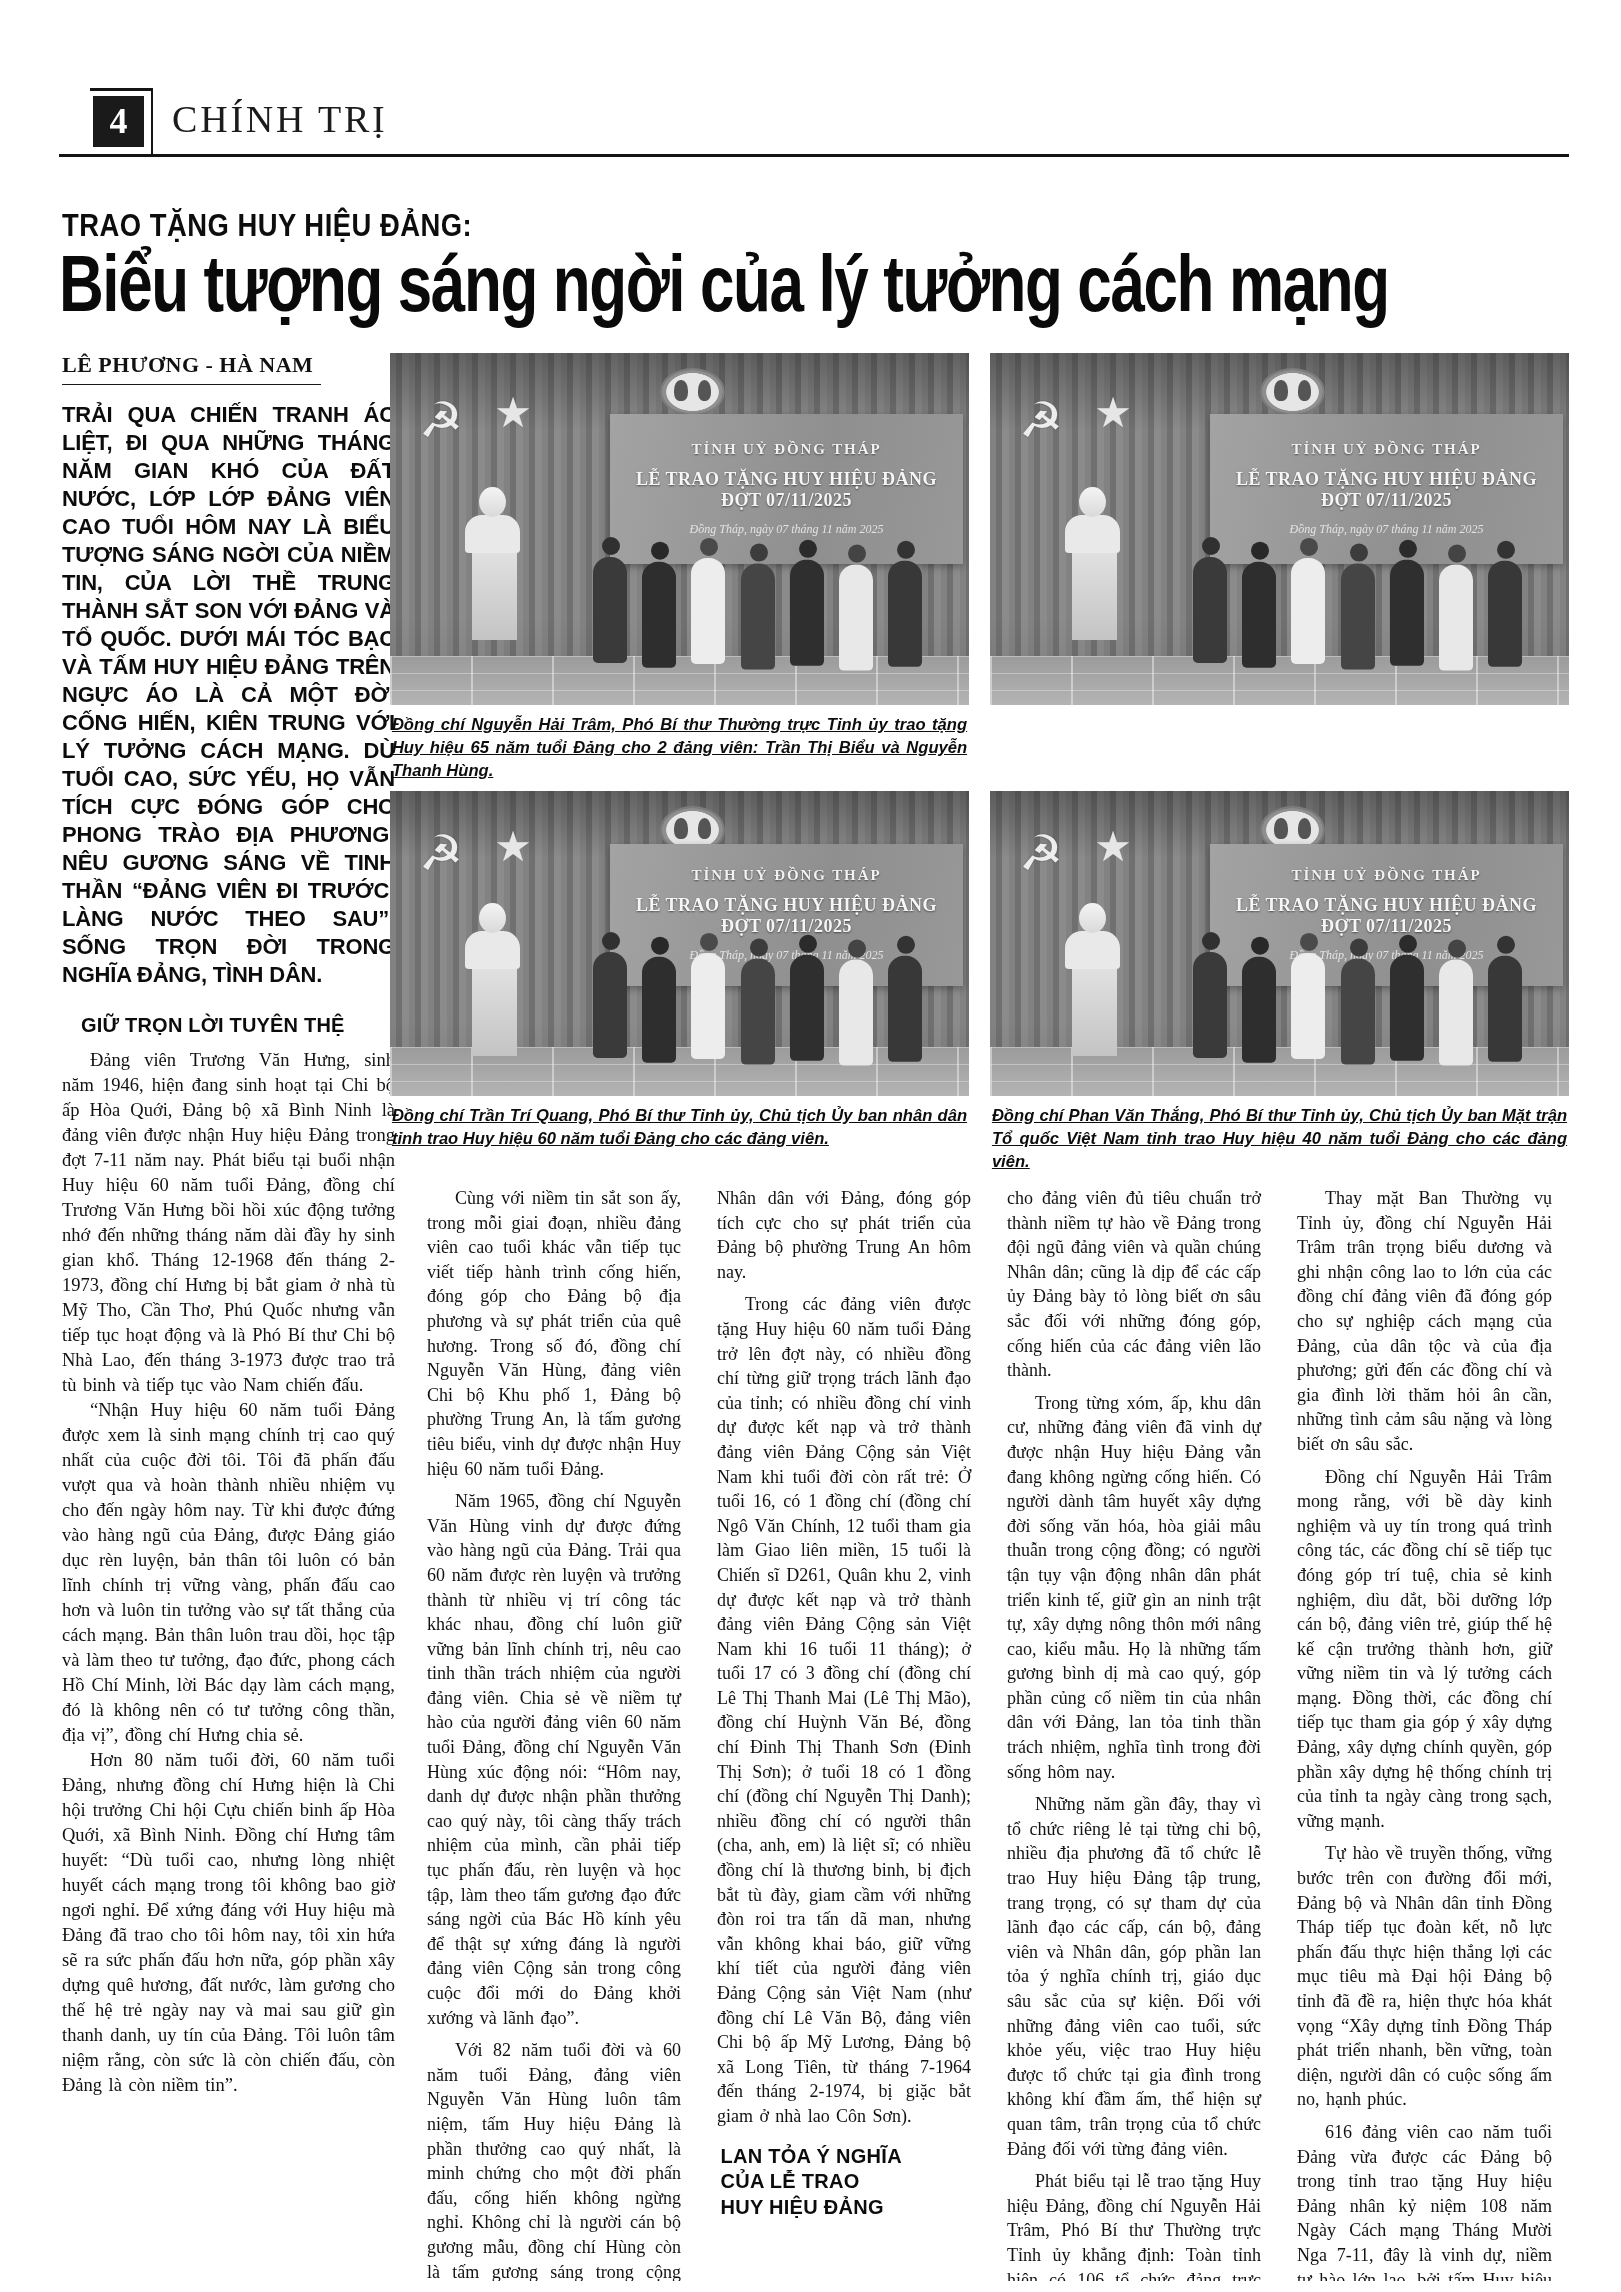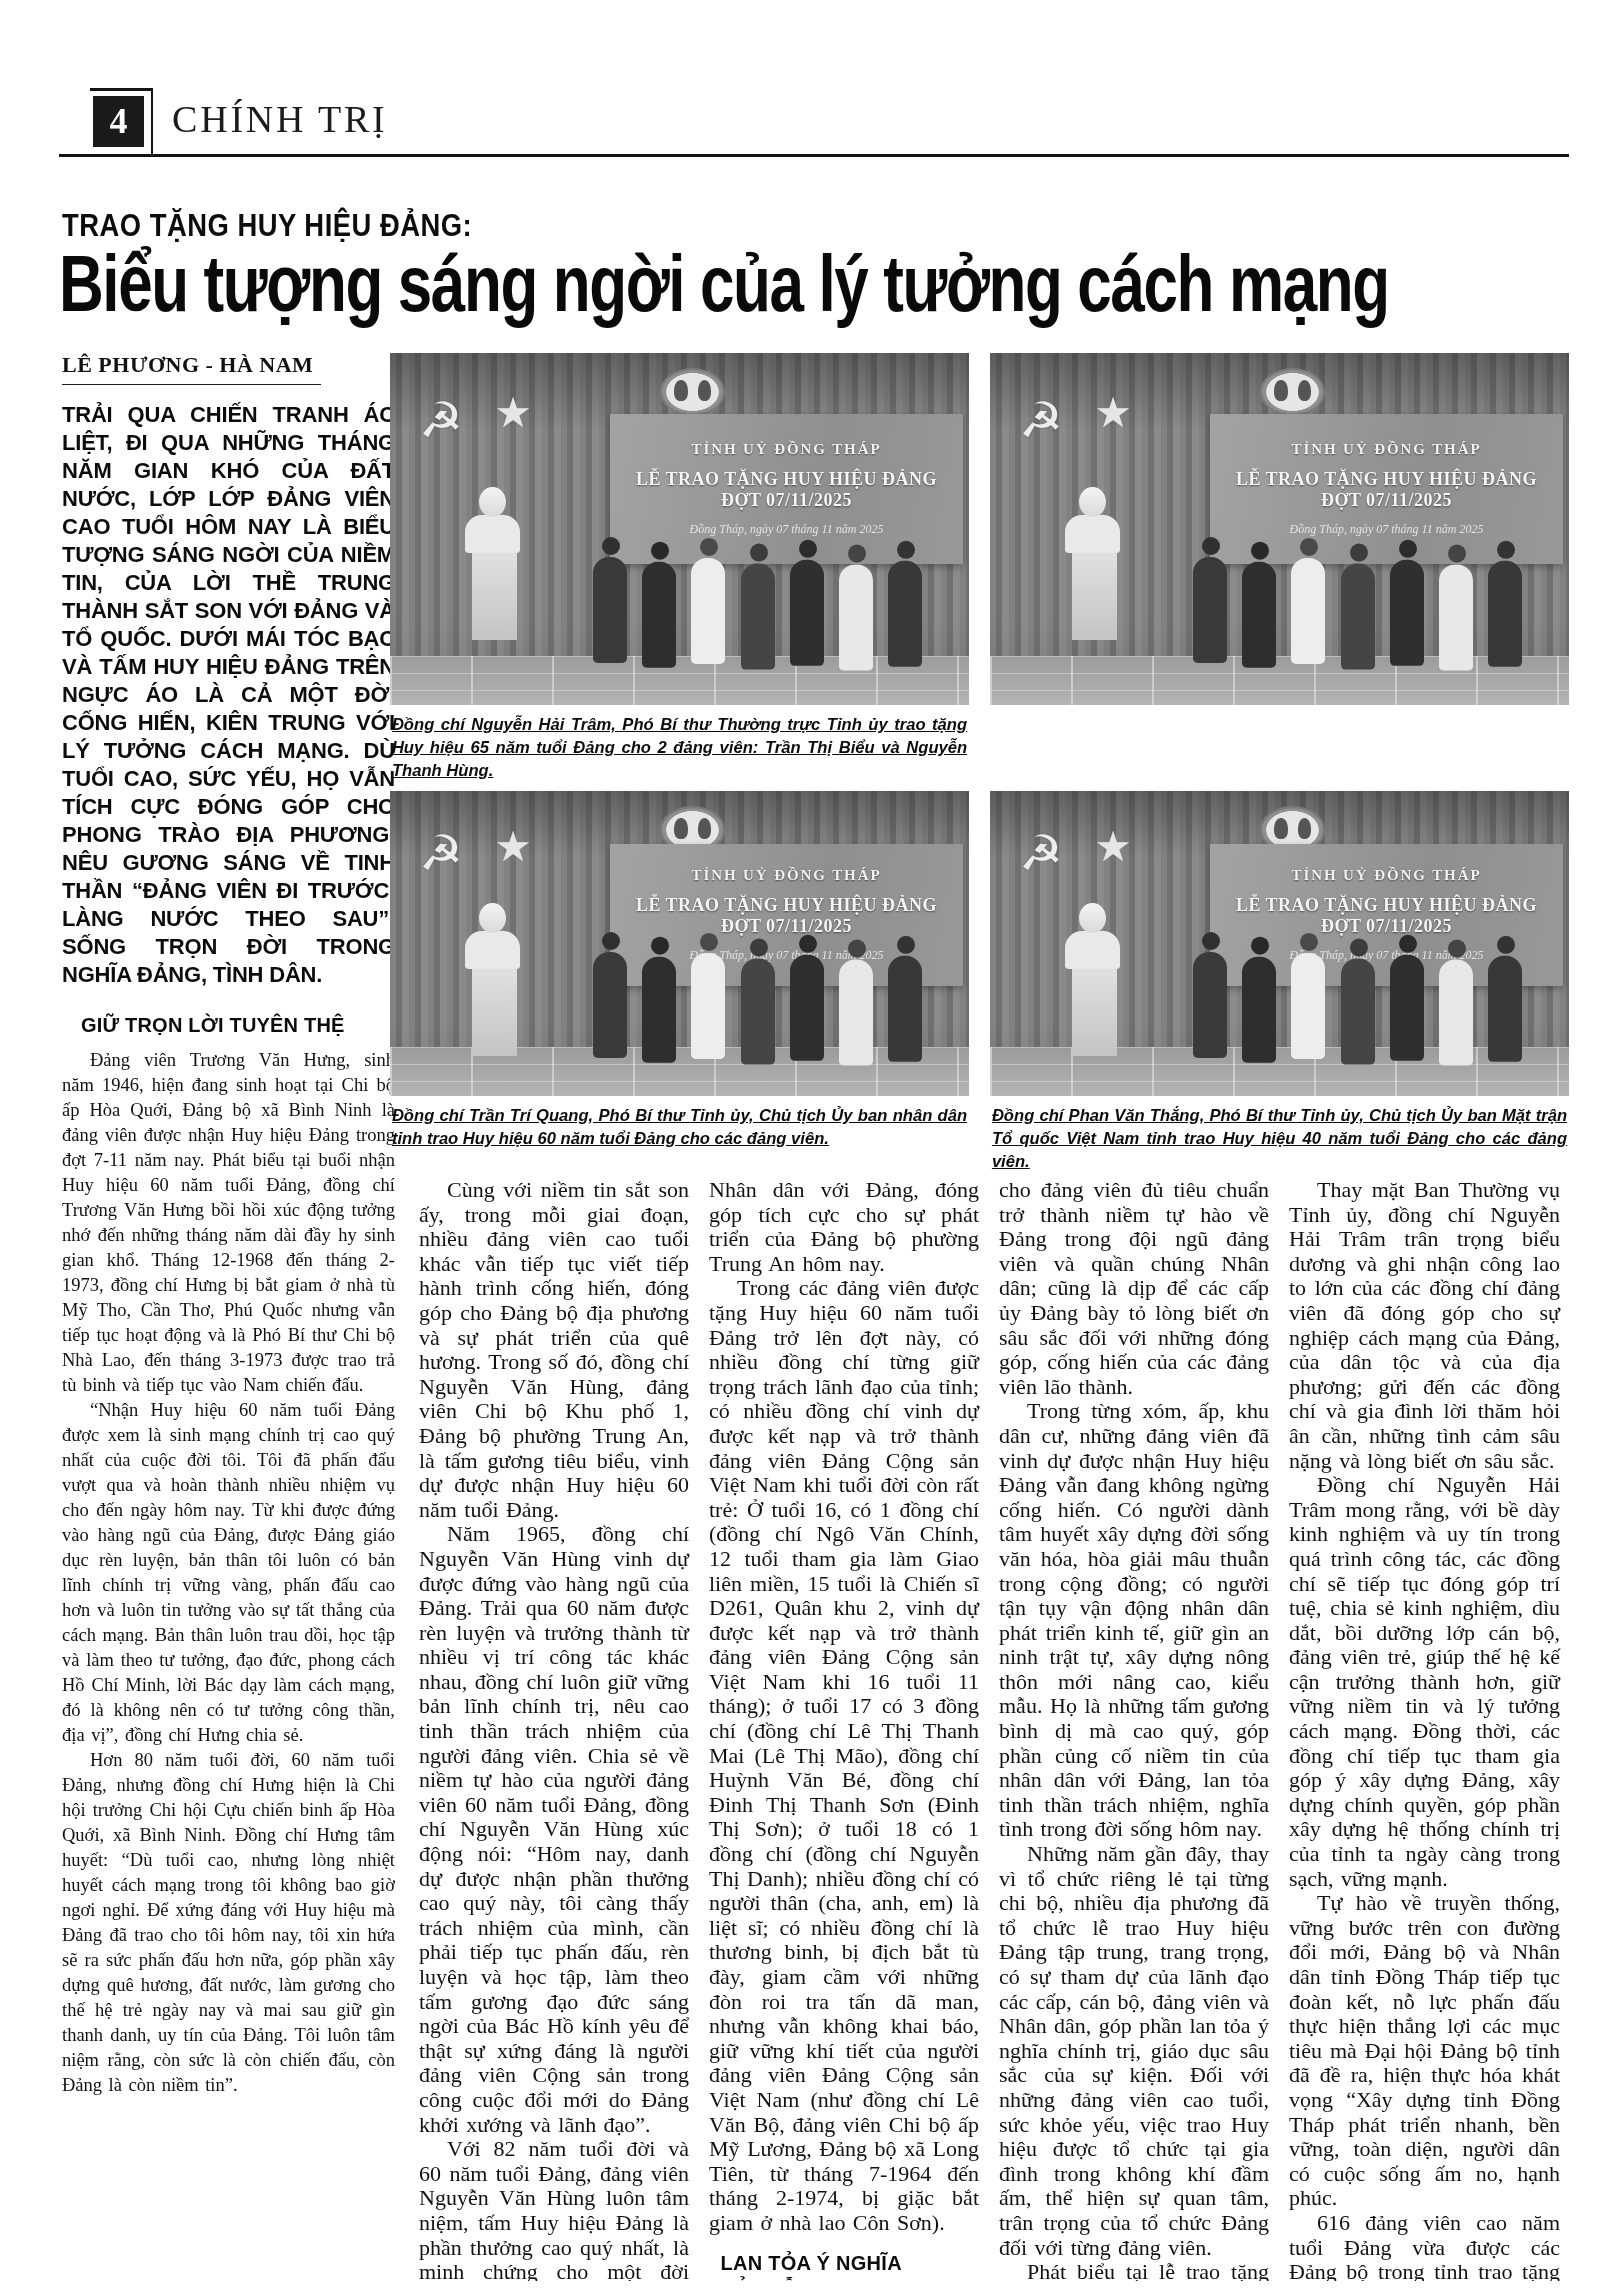--- a/index.html
+++ b/index.html
@@ -84,21 +84,21 @@
           background:#303030;
           box-shadow:49px 4.7px 0 #282828,98px 0.9px 0 #4a4a4a,148px 6.6px 0 #3c3c3c,
                      197px 2.8px 0 #2b2b2b,246px 7.6px 0 #444444,295px 3.8px 0 #333333;}
   .r2 .ph-ppl{bottom:38px;} .r2 .ph-heads{bottom:146px;}
   .caption{margin:7.6px 1.9px 0;min-height:49px;font:italic 700 16.6px "Liberation Sans",sans-serif;
            line-height:23px;text-align:justify;color:#0d0d0d;text-decoration:underline;}
 
   
   .cols{position:absolute;left:419px;top:1178px;width:1150px;height:1103px;display:grid;
         grid-template-columns:270px 270px 270px 271px;column-gap:20px;overflow:hidden;}
-  .col p{margin:0;font-size:22px;line-height:24.6px;text-align:justify;text-indent:28px;word-spacing:1.9px;}
+  .col p{margin:8px;font-size:18px;line-height:24.6px;text-align:justify;text-indent:28px;word-spacing:1.9px;}
   .col p.cont{text-indent:0;}
   .subhead2{font:700 20px "Liberation Sans",sans-serif;white-space:pre-line;line-height:25.6px;
             margin:15px 0 9.5px 11.4px;letter-spacing:0.3px;color:#0c0c0c;}
 </style>
 </head>
 <body>
 
 <div class="page">
 
   <div class="corner-line-h"></div>

